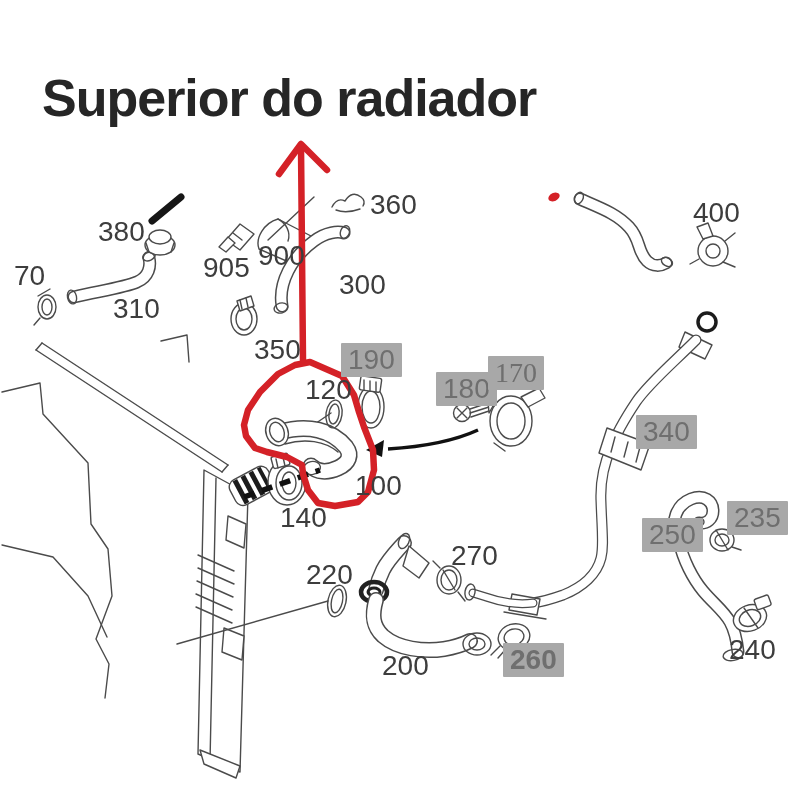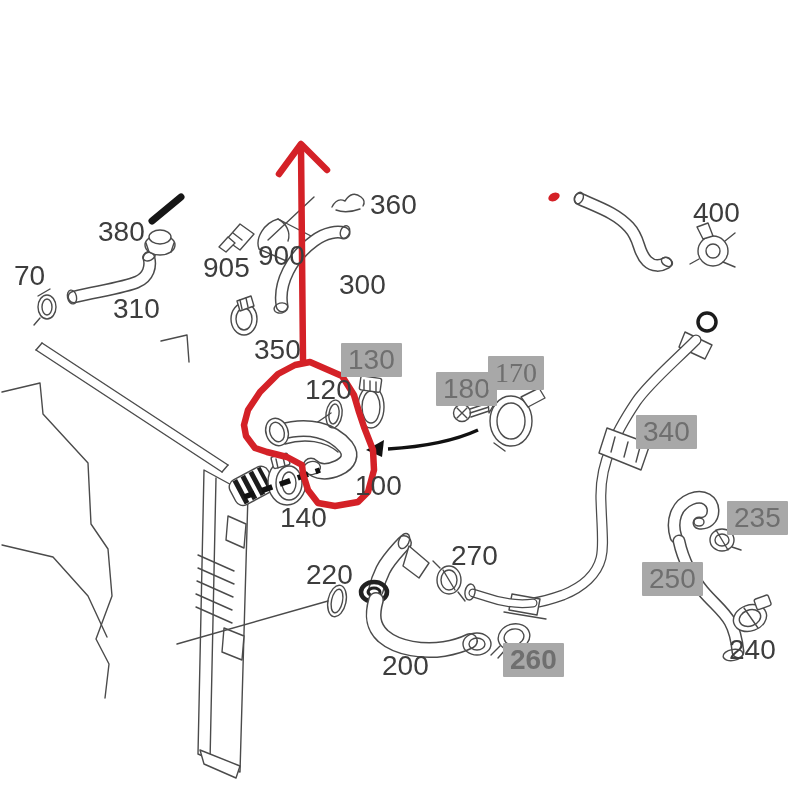--- a/index.html
+++ b/index.html
@@ -259,40 +259,41 @@
       <polygon points="366,450 384,440 382,457" fill="#111"></polygon>
     </g>
 
     <g>
       <path class="red" d="M310,362 L342,376 L354,395 L359,412 L364,427 L373,450 L374,470 L368,492 L358,502 L335,506 L318,503 L308,490 L303,474 L302,465 L287,457 L267,452 L255,448 L246,436 L244,425 L248,410 L260,392 L278,374 L295,365 Z"></path>
       <path class="red" d="M301,146 L303,360"></path>
       <path class="red" d="M279,174 L301,144 L327,170"></path>
     </g>
   </svg>
 
+  <div class="title">Superior do radiador</div>
 
   <div>
       <div class="part-label" style="left: 98px; top: 216px;">380</div>
       <div class="part-label" style="left: 203px; top: 252px;">905</div>
       <div class="part-label" style="left: 258px; top: 240px;">900</div>
       <div class="part-label" style="left: 370px; top: 189px;">360</div>
       <div class="part-label" style="left: 339px; top: 269px;">300</div>
       <div class="part-label" style="left: 113px; top: 293px;">310</div>
       <div class="part-label" style="left: 229px; top: 334px; margin-left: 25px;">350</div>
       <div class="part-label" style="left: 14px; top: 260px;">70</div>
       <div class="part-label" style="left: 305px; top: 374px;">120</div>
       <div class="part-label" style="left: 355px; top: 470px;">100</div>
       <div class="part-label" style="left: 280px; top: 502px;">140</div>
       <div class="part-label" style="left: 306px; top: 559px;">220</div>
       <div class="part-label" style="left: 451px; top: 540px;">270</div>
       <div class="part-label" style="left: 382px; top: 650px;">200</div>
       <div class="part-label" style="left: 729px; top: 634px;">240</div>
       <div class="part-label" style="left: 693px; top: 197px;">400</div>
-      <div class="part-label hl" style="left: 341px; top: 343px;">130</div>
+      <div class="part-label hl" style="left: 341px; top: 343px;">190</div>
       <div class="part-label hl" style="left: 436px; top: 372px;">180</div>
       <div class="part-label hl" style="left: 488px; top: 356px; font-family: Liberation Serif, serif;">170</div>
       <div class="part-label hl" style="left: 636px; top: 415px; text-align: right;">340</div>
       <div class="part-label hl" style="left: 727px; top: 501px;">235</div>
-      <div class="part-label hl" style="left: 642px; top: 562px; text-align: right;">250</div>
+      <div class="part-label hl" style="left: 642px; top: 518px; text-align: right;">250</div>
       <div class="part-label hl" style="left: 503px; top: 643px; font-weight: bold;">260</div>
     </div>
 
 </div>
 
 </body></html>

